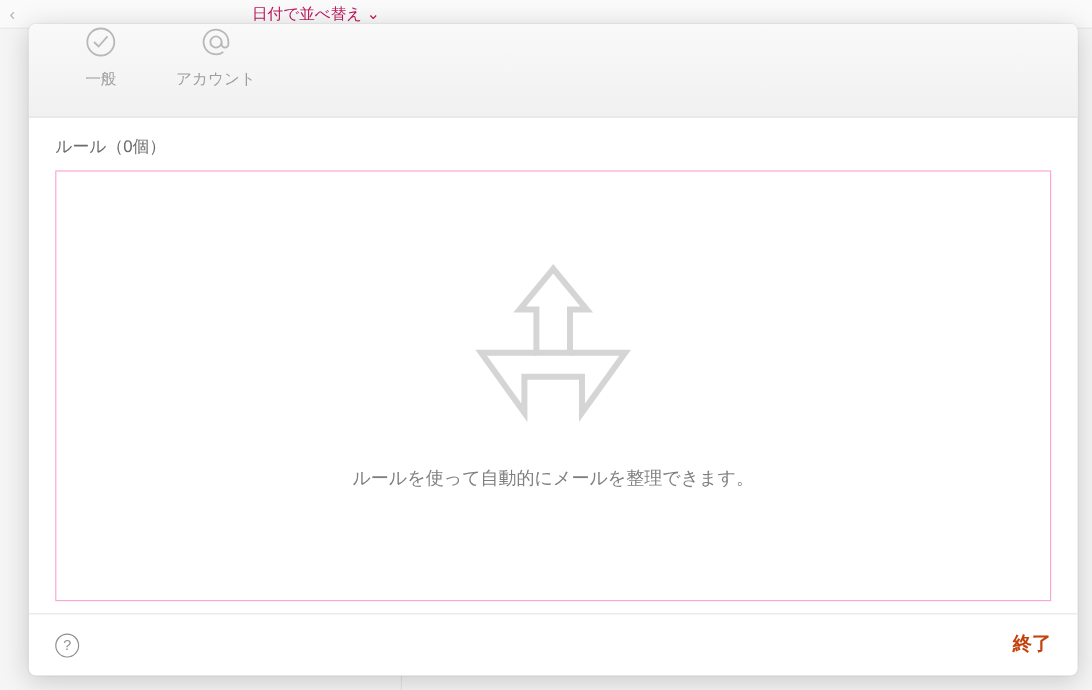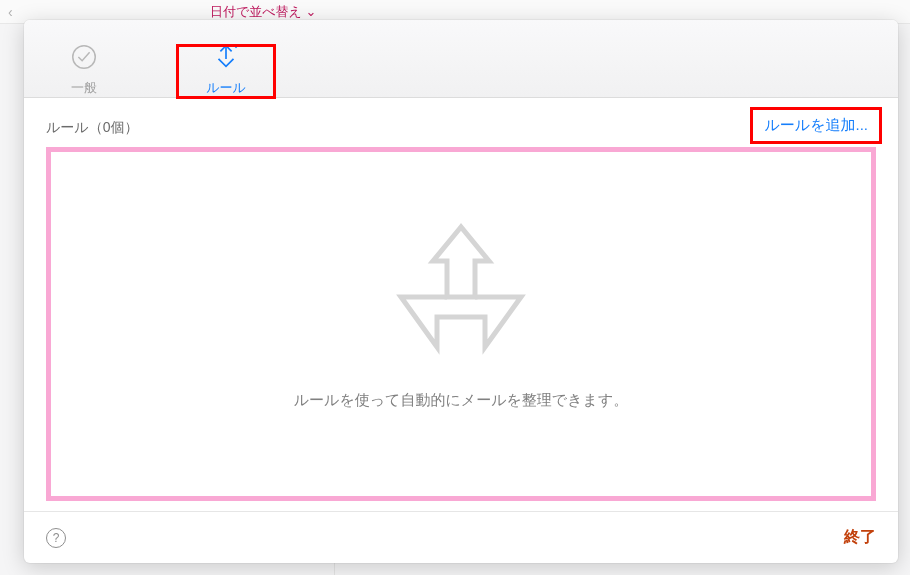--- a/index.html
+++ b/index.html
@@ -54,23 +54,22 @@
     display: flex;
     flex-direction: column;
     overflow: hidden;
   }
 
   .toolbar {
     height: 78px;
     background: linear-gradient(#f9f9fa, #f1f1f2);
     border-bottom: 1px solid #dcdcdc;
     display: flex;
-    align-items: flex-end;
+    align-items: flex-start;
     padding: 0 12px;
-    gap: 46px;
   }
   .tab {
     width: 96px;
     display: flex;
     flex-direction: column;
     align-items: center;
     justify-content: center;
     gap: 4px;
     color: #9e9e9e;
     font-size: 13px;
@@ -89,36 +88,36 @@
   .content {
     flex: 1;
     padding: 16px 22px 10px 22px;
     display: flex;
     flex-direction: column;
     position: relative;
   }
   .rules-header {
     display: flex;
     justify-content: space-between;
-    align-items: flex-end;
+    align-items: flex-start;
     font-size: 14px;
     color: #6b6b6b;
     margin-bottom: 10px;
     position: relative;
   }
   .rules-title { color: #6b6b6b; }
   .add-rule {
     color: #157efb;
     font-size: 15px;
     padding: 2px 8px;
     position: relative;
   }
   .rules-box {
     flex: 1;
-    border: 5px solid #f9a8d4;
+    border: 1px solid #f9a8d4;
     background: #ffffff;
     display: flex;
     flex-direction: column;
     align-items: center;
     justify-content: center;
     gap: 24px;
   }
   .rules-box svg { width: 160px; height: 160px; }
   .empty-text {
     color: #808080;
@@ -167,45 +166,38 @@
     <div class="tab">
       <span>
         <svg viewBox="0 0 32 32" fill="none" stroke="#b8b8b8" stroke-width="1.6">
           <circle cx="16" cy="16" r="12"></circle>
           <path d="M10 16 l4 4 l8 -9"></path>
         </svg>
       </span>
       <span class="label">一般</span>
     </div>
 
-
-
-
-    <div class="tab active" style="position:relative;">
+    <div class="tab">
       <span>
-        <svg viewBox="0 0 32 32" fill="none" stroke="#157efb" stroke-width="1.8">
-          <path d="M16 4 v14"></path>
-          <path d="M10 10 l6 -6 l6 6"></path>
-          <path d="M8 18 l8 8 l8 -8"></path>
-          <path d="M26 6 l3 -3"></path>
+        <svg viewBox="0 0 32 32" fill="none" stroke="#b8b8b8" stroke-width="1.6">
+          <circle cx="16" cy="16" r="5"></circle>
+          <path d="M21 16 v2 a3 3 0 0 0 6 0 v-2 a11 11 0 1 0 -4.5 8.9"></path>
         </svg>
       </span>
-      <span class="label">ルール</span>
-      <div class="highlight-red" style="left:-2px; right:-2px; top:2px; bottom:-2px;"></div>
-    </div>
+      <span class="label">アカウント</span>
+    </div>
+
+
+
 
   </div>
 
   <div class="content">
     <div class="rules-header">
       <span class="rules-title">ルール（0個）</span>
-      <span class="add-rule">
-        <span>ルールを追加...</span>
-        <span class="highlight-red" style="left:-6px; right:-6px; top:-7px; bottom:-7px;"></span>
-      </span>
     </div>
 
     <div class="rules-box">
       <span>
         <svg viewBox="0 0 160 160" fill="none" stroke="#d5d5d5" stroke-width="5" stroke-linejoin="miter">
           <path d="M80 18 L52 52 L66 52 L66 88 L94 88 L94 52 L108 52 Z"></path>
           <path d="M66 88 L20 88 L56 138 L56 108 L104 108 L104 138 L140 88 L94 88"></path>
         </svg>
       </span>
       <div class="empty-text">ルールを使って自動的にメールを整理できます。</div>

